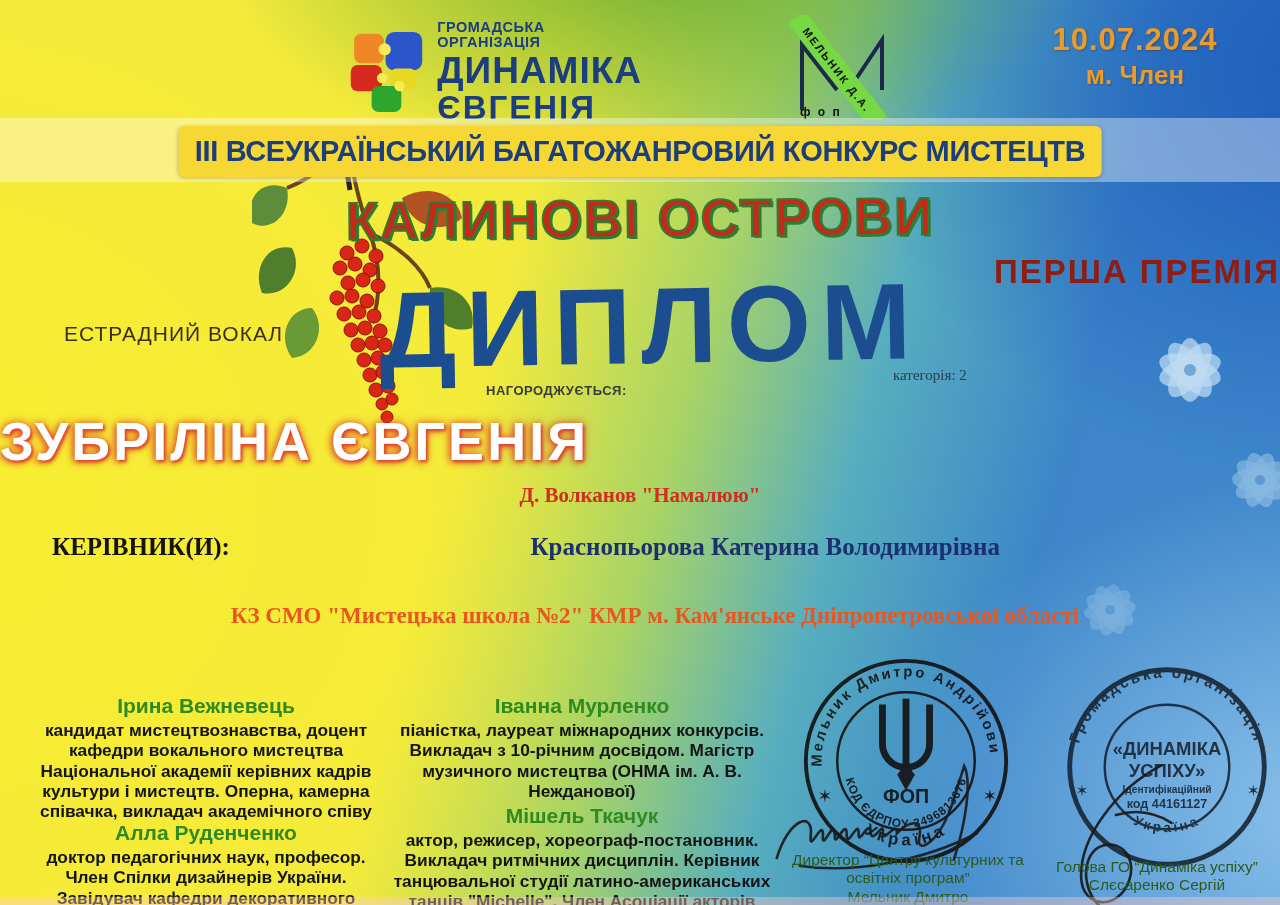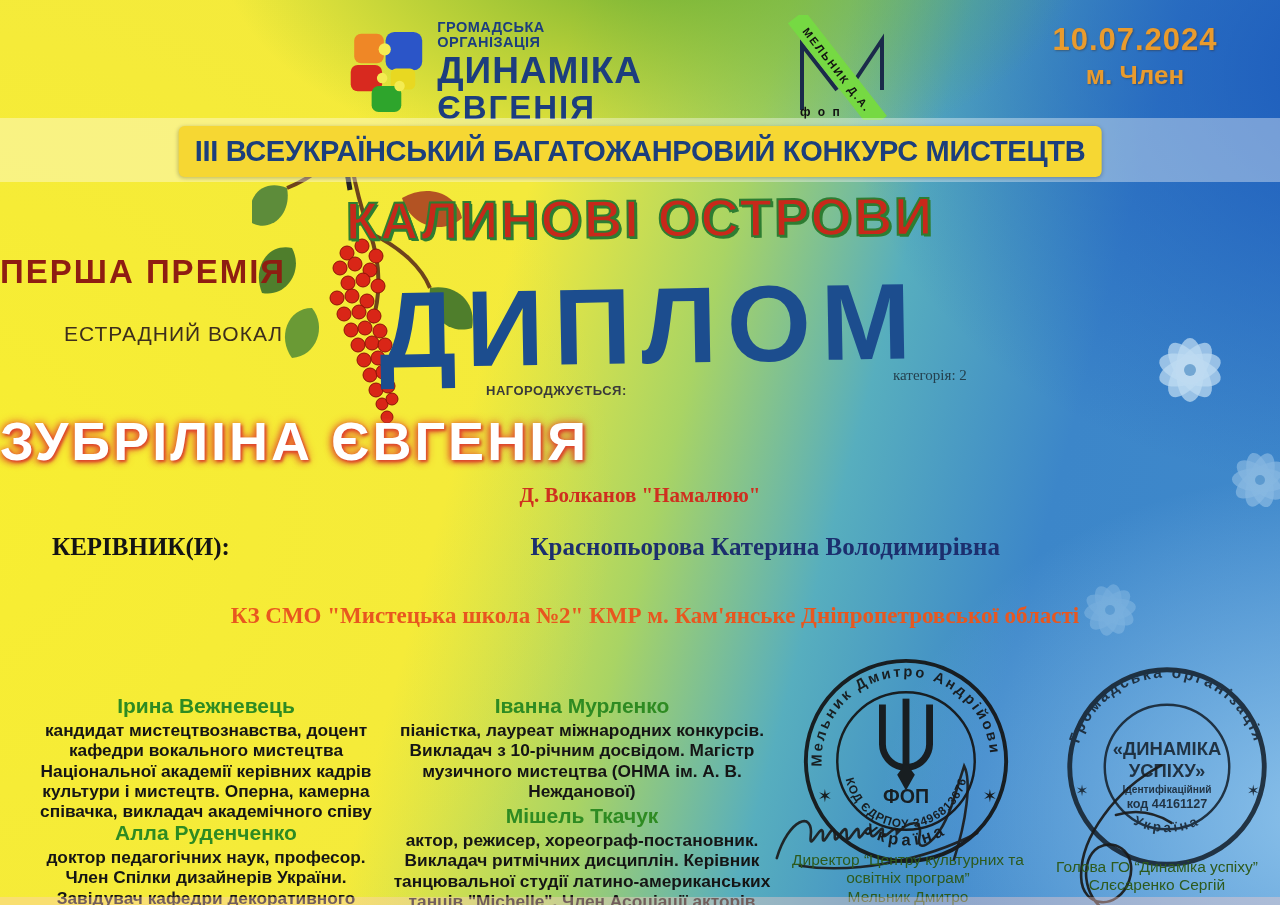--- a/index.html
+++ b/index.html
@@ -27,21 +27,21 @@
   #header-date .d2{font-size:26px;margin-top:2px;}
   
   #banner-strip{left:0;top:118px;width:1280px;height:64px;background:rgba(255,255,255,.38);}
   #banner-box{left:50%;top:126px;transform:translateX(-50%);background:#f6d733;border-radius:6px;
     padding:9px 16px;box-shadow:0 1px 4px rgba(0,0,0,.25);white-space:nowrap;}
   #banner-box .t{font-size:29px;font-weight:bold;color:#1c3f7c;letter-spacing:-.3px;}
   
   #contest-name{left:0;top:188px;width:1280px;text-align:center;font-size:53px;font-weight:bold;
     color:#c8281a;letter-spacing:2px;-webkit-text-stroke:2px #2e7d32;
     text-shadow:2px 2px 0 #2e7d32;transform:rotate(-.5deg);}
-  #prize{left:0;top:253px;width:1280px;text-align:left;font-size:33px;font-weight:bold;
+  #prize{left:0;top:253px;width:1280px;text-align:right;font-size:33px;font-weight:bold;
     color:#8e1d12;letter-spacing:2px;}
   #doc-title{left:70px;top:272px;width:1160px;text-align:center;font-size:108px;font-weight:bold;
     color:#1c4d8e;letter-spacing:10px;transform:rotate(-1deg);line-height:1;}
   #nomination{left:64px;top:322px;font-size:21px;color:#3d2e1c;letter-spacing:1px;}
   #category{left:893px;top:367px;font-family:"Liberation Serif",serif;font-size:15px;color:#24404e;}
   #awarded-label{left:486px;top:383px;font-size:13px;font-weight:bold;color:#3a3a3a;letter-spacing:.5px;text-align:center;}
   #laureate{left:0;top:410px;width:1240px;text-align:left;font-size:54px;font-weight:bold;color:#fff;
     letter-spacing:3px;
     text-shadow:0 0 10px rgba(232,72,48,.95),2px 2px 3px rgba(210,50,40,.85),-2px 2px 6px rgba(210,50,40,.6);}
   #piece{left:0;top:483px;width:1280px;text-align:center;font-family:"Liberation Serif",serif;

